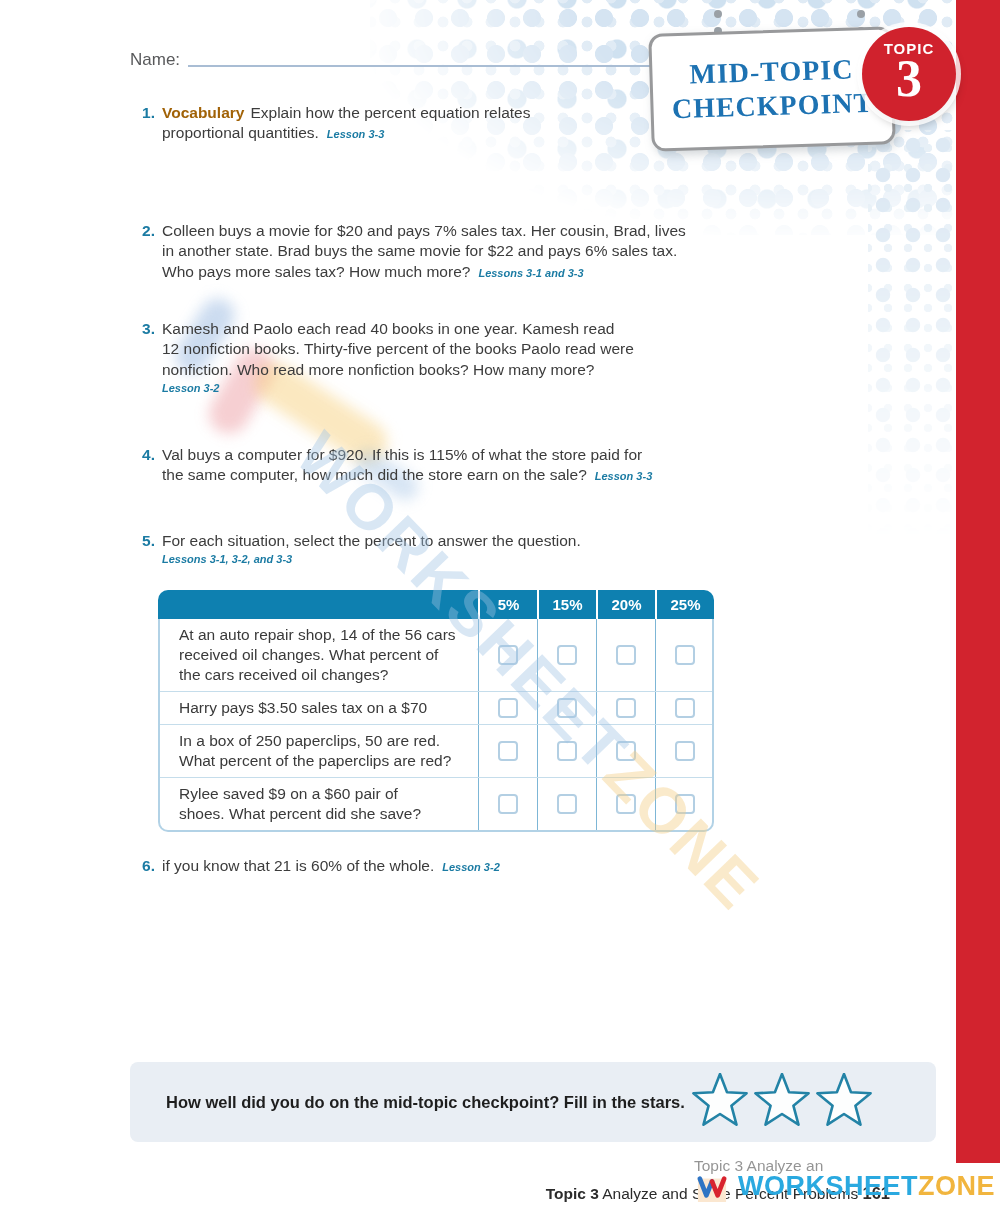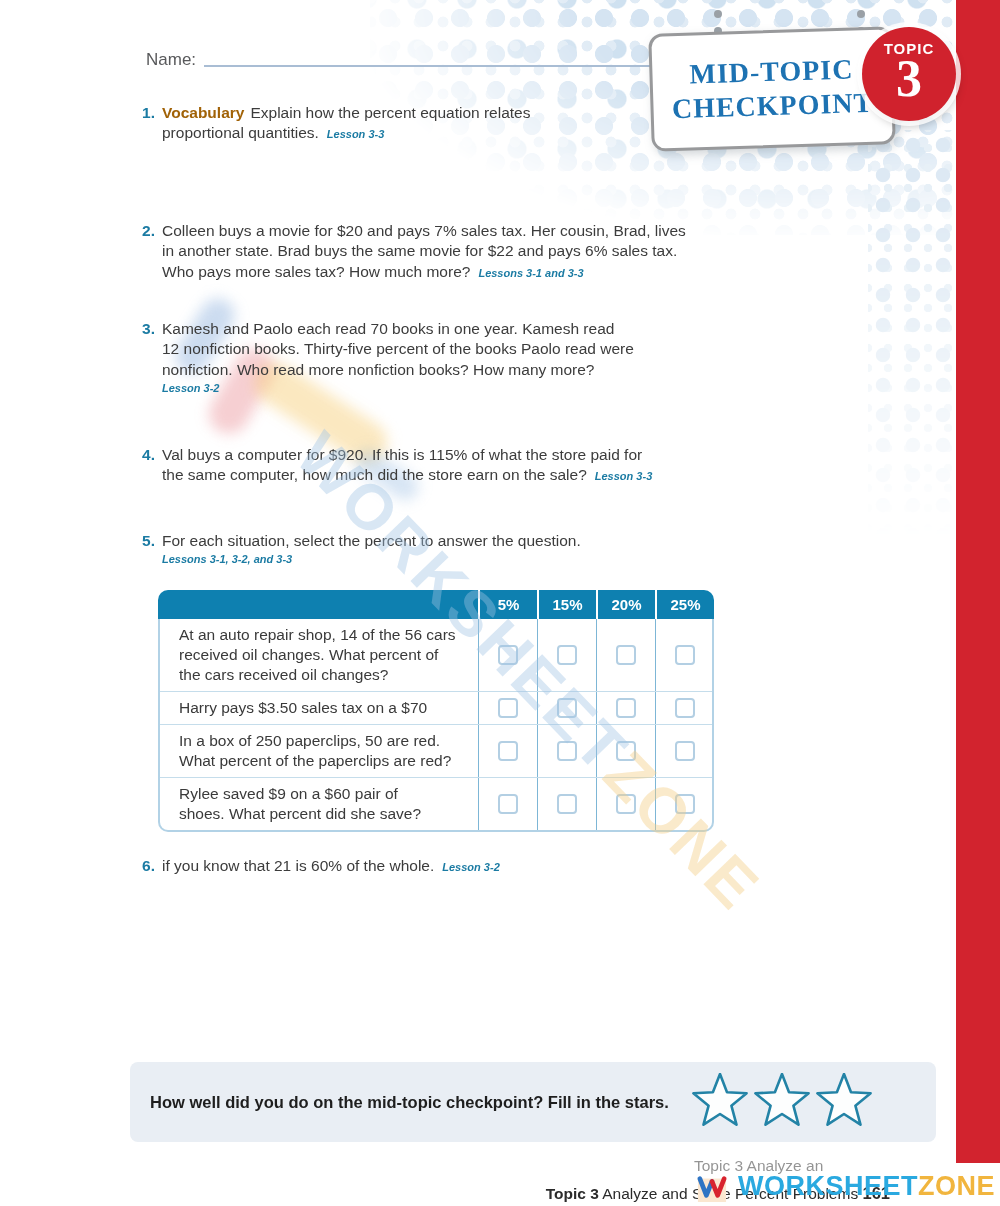--- a/index.html
+++ b/index.html
@@ -44,21 +44,21 @@
     letter-spacing:1px;color:#1d72b2;line-height:32px;}
 
   .badge{
     position:absolute;left:862px;top:27px;width:94px;height:94px;border-radius:50%;
     background:#d0222d;z-index:4;text-align:center;
     box-shadow:0 0 0 5px rgba(255,255,255,.8),2px 5px 10px rgba(0,0,0,.25);
   }
   .badge-topic{display:block;color:#fff;font-weight:bold;font-size:15px;letter-spacing:1px;margin-top:13px;}
   .badge-num{display:block;color:#fff;font-family:"Liberation Serif",serif;font-weight:bold;font-size:52px;line-height:44px;}
 
-  .name-row{position:absolute;left:146px;top:50px;z-index:2;display:flex;align-items:flex-end;}
+  .name-row{position:absolute;left:130px;top:50px;z-index:2;display:flex;align-items:flex-end;}
   .name-label{font-size:17px;color:#58595b;}
   .name-line{width:468px;border-bottom:2px solid #a9bdd4;margin-left:8px;margin-bottom:3px;}
 
   
   .blob{position:absolute;z-index:1;filter:blur(7px);border-radius:40px;}
   #blob1{left:188px;top:295px;width:34px;height:82px;background:rgba(100,150,210,.33);transform:rotate(32deg);}
   #blob2{left:222px;top:345px;width:40px;height:92px;background:rgba(225,95,105,.30);transform:rotate(30deg);}
   #blob3{left:246px;top:392px;width:150px;height:42px;background:rgba(246,205,115,.45);transform:rotate(33deg);}
   #blob4{left:352px;top:462px;width:70px;height:26px;background:rgba(110,160,215,.28);transform:rotate(33deg);}
 
@@ -78,21 +78,21 @@
   .th-q{border-left:none;}
   .tbl-body{border:2px solid #b2d2e6;border-top:none;border-radius:0 0 10px 10px;background:#fff;overflow:hidden;}
   .trow{display:grid;grid-template-columns:318px 59px 59px 59px 58px;}
   .trow + .trow{border-top:1px solid #c5ddeb;}
   .cell-q{padding:6px 8px 6px 19px;font-size:15.5px;line-height:20px;color:#3a3a3a;}
   .cell-c{border-left:1px solid #7db6d6;display:flex;align-items:center;justify-content:center;}
   .checkbox{width:16px;height:16px;border:2px solid #b3cfe3;border-radius:4px;background:#fff;}
 
   .score-bar{position:absolute;left:130px;top:1062px;width:806px;height:80px;background:#e9eef4;
     border-radius:8px;z-index:2;display:flex;align-items:center;}
-  .score-text{margin-left:20px;font-weight:bold;font-size:16.5px;color:#1e1e1e;}
+  .score-text{margin-left:36px;font-weight:bold;font-size:16.5px;color:#1e1e1e;}
   .stars{margin-left:auto;margin-right:62px;display:flex;gap:2px;}
   .star{width:60px;height:58px;}
 
   .footer-line{position:absolute;top:1184px;left:390px;width:500px;text-align:right;
     font-size:15.5px;color:#2b2b2b;z-index:2;white-space:nowrap;}
   .footer-topic{font-weight:bold;}
   .footer-page{font-weight:bold;font-size:16.5px;}
   .footer-ghost{position:absolute;top:1157px;left:694px;width:263px;overflow:hidden;
     white-space:nowrap;font-size:15.5px;color:#2b2b2b;opacity:.5;z-index:2;}
 
@@ -150,21 +150,21 @@
   <div>
     <div class="qline">Colleen buys a movie for $20 and pays 7% sales tax. Her cousin, Brad, lives</div>
     <div class="qline">in another state. Brad buys the same movie for $22 and pays 6% sales tax.</div>
     <div class="qline"><span>Who pays more sales tax? How much more?</span><span class="lesson">Lessons 3-1 and 3-3</span></div>
   </div>
 </div>
 
 <div class="q" id="q3">
   <span class="qnum">3.</span>
   <div>
-    <div class="qline">Kamesh and Paolo each read 70 books in one year. Kamesh read</div>
+    <div class="qline">Kamesh and Paolo each read 40 books in one year. Kamesh read</div>
     <div class="qline">12 nonfiction books. Thirty-five percent of the books Paolo read were</div>
     <div class="qline">nonfiction. Who read more nonfiction books? How many more?</div>
     <span class="lesson lesson-block">Lesson 3-2</span>
   </div>
 </div>
 
 <div class="q" id="q4">
   <span class="qnum">4.</span>
   <div>
     <div class="qline">Val buys a computer for $920. If this is 115% of what the store paid for</div>

